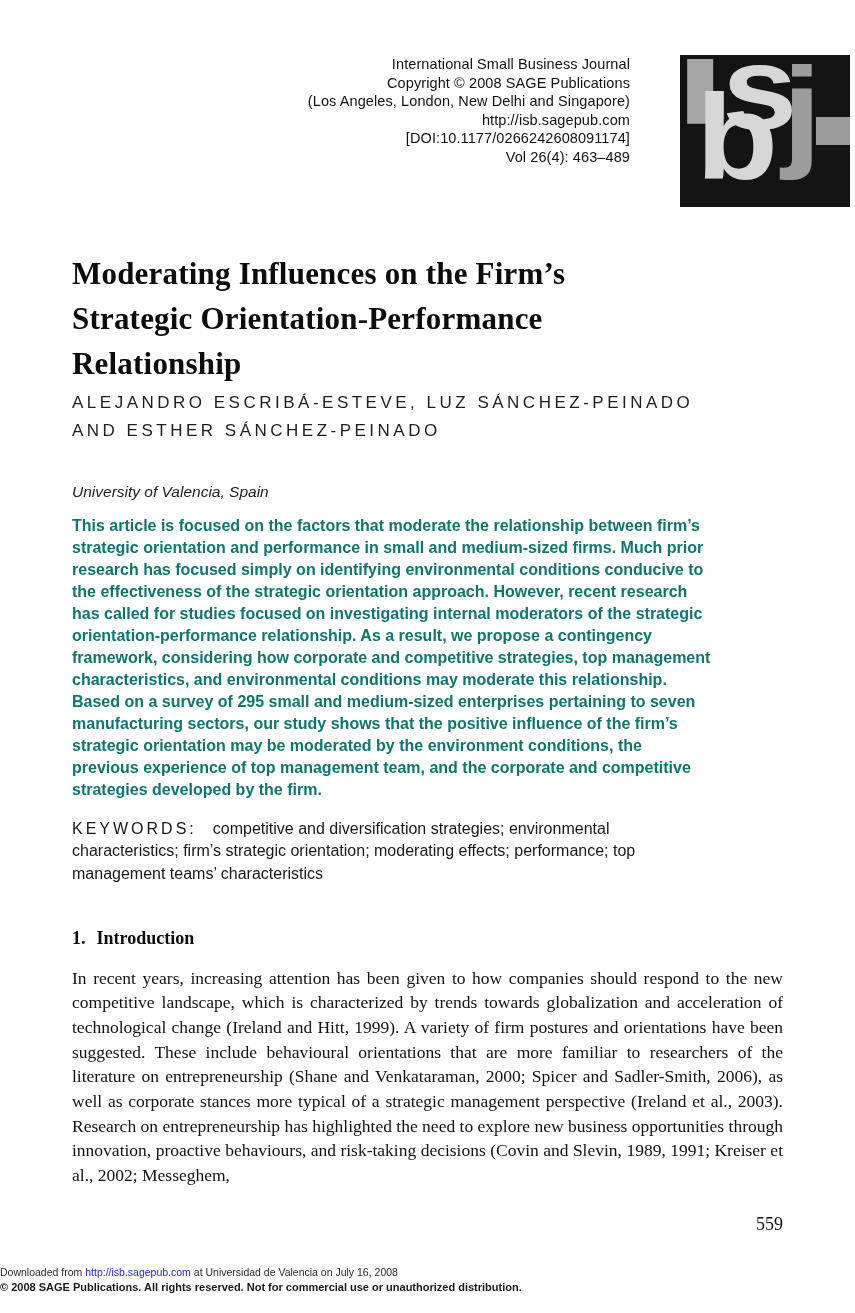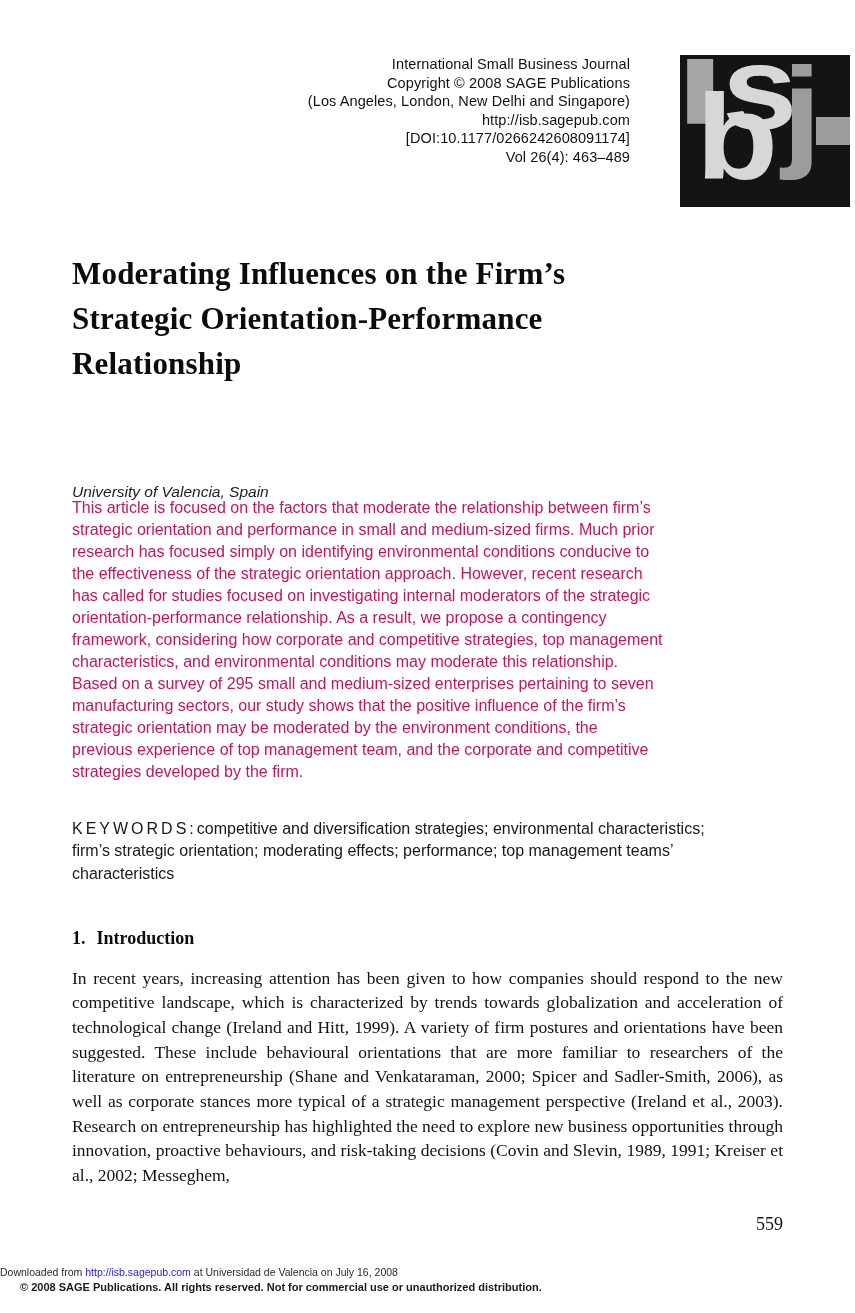--- a/index.html
+++ b/index.html
@@ -38,28 +38,28 @@
     position:absolute; left:72px; top:389px; width:720px;
     font-size:17px; line-height:28px; letter-spacing:3.5px; color:#1e1e1e;
   }
   .affiliation {
     position:absolute; left:72px; top:447px;
     font-style:italic; font-size:15.5px; color:#1e1e1e;margin-top:36px;
   }
 
   
   .abstract {
-    position:absolute; left:72px; top:497px; width:690px;
-    font-size:16px; line-height:22px; color:#be185d;
+    position:absolute; left:72px; top:515px; width:690px;
+    font-size:16px; line-height:22px; color:#0f766e;font-weight:bold;
   }
   .keywords {
     position:absolute; left:72px; top:818px; width:648px;
     font-size:16px; line-height:22.3px; color:#181818;
   }
-  .kw-label { letter-spacing:3px; }
+  .kw-label { letter-spacing:3px; margin-right:16px; }
 
   
   .section-heading {
     position:absolute; left:72px; top:913px;
     font-family:"Liberation Serif", serif; font-weight:bold;
     font-size:18px; color:#0c0c0c;
   }
   .section-heading .num { margin-right:11px; }
   .intro {
     position:absolute; left:72px; top:948px; width:711px;
@@ -71,21 +71,21 @@
   .page-number {
     position:absolute; top:1214px; right:72px;
     font-family:"Liberation Serif", serif; font-size:18px; color:#121212;
   }
   .footer {
     position:absolute; left:0; right:0; top:1266px; text-align:left;
     color:#2a2a2a;
   }
   .footer .dl-line { font-size:10.5px; line-height:13.5px; }
   .footer .dl-link { color:#2525c4; cursor:pointer; }
-  .footer .cr-line { font-size:11px; line-height:14px; font-weight:bold; color:#1a1a1a;margin-left:20px; }
+  .footer .cr-line { font-size:11px; line-height:14px; font-weight:bold; color:#1a1a1a; }
 </style>
 </head>
 <body>
 
 <div class="page">
 
   <div class="journal-info pre">International Small Business Journal
 Copyright © 2008 SAGE Publications
 (Los Angeles, London, New Delhi and Singapore)
 http://isb.sagepub.com
@@ -97,20 +97,22 @@
     <span class="l-s">s</span>
     <span class="l-b">b</span>
     <span class="l-j">j</span>
     <i class="accent"></i>
   </div>
 
   <h1 class="title pre">Moderating Influences on the Firm’s
 Strategic Orientation-Performance
 Relationship</h1>
 
+  <div class="authors pre">ALEJANDRO ESCRIBÁ-ESTEVE, LUZ SÁNCHEZ-PEINADO
+AND ESTHER SÁNCHEZ-PEINADO</div>
   <div class="affiliation">University of Valencia, Spain</div>
 
   <div class="abstract pre">This article is focused on the factors that moderate the relationship between firm’s
 strategic orientation and performance in small and medium-sized firms. Much prior
 research has focused simply on identifying environmental conditions conducive to
 the effectiveness of the strategic orientation approach. However, recent research
 has called for studies focused on investigating internal moderators of the strategic
 orientation-performance relationship. As a result, we propose a contingency
 framework, considering how corporate and competitive strategies, top management
 characteristics, and environmental conditions may moderate this relationship.

